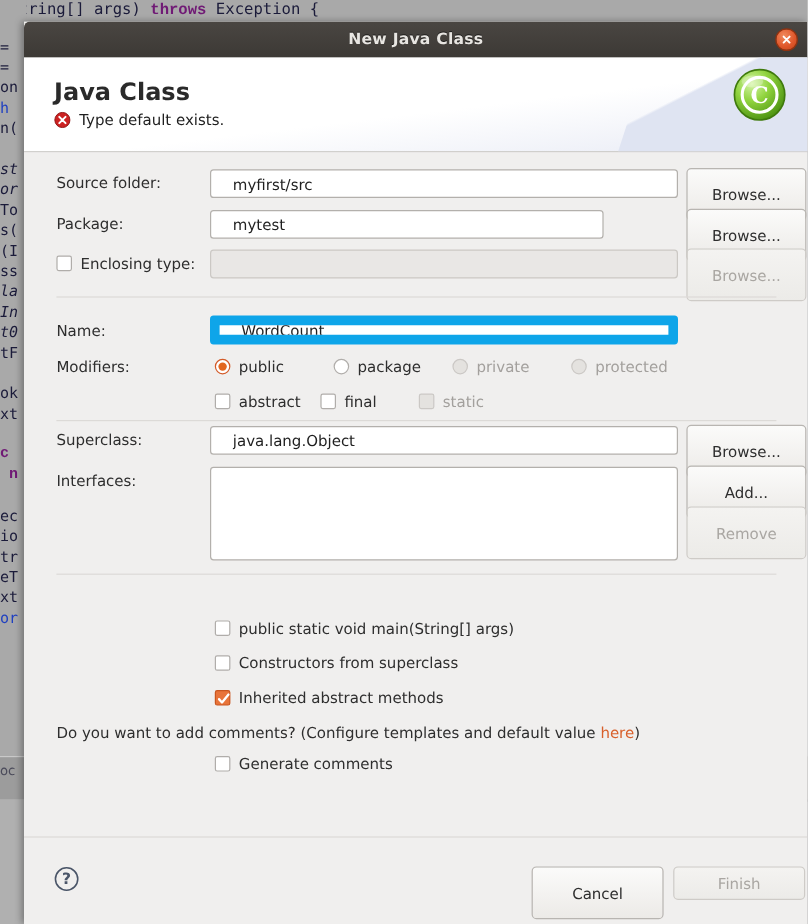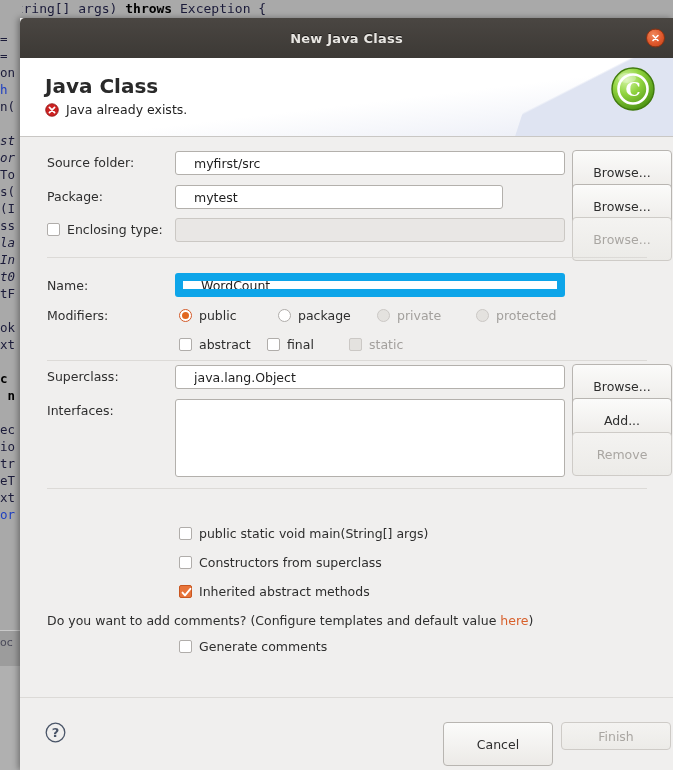--- a/index.html
+++ b/index.html
@@ -43,21 +43,21 @@
     width: 673px; height: 18px;
     background: #a9a9a9;
     font-family: "DejaVu Sans Mono", "Liberation Mono", monospace;
     font-size: 13px;
     line-height: 18px;
     white-space: pre;
     color: #1b1b3a;
     padding-left: 0px;
     box-sizing: border-box;
   }
-  .kw { color: #000000; font-weight: bold; }
+  .kw { color: #701a75; font-weight: bold; font-family: Liberation Mono, monospace; }
   .it { color: #1b1b3a; font-style: italic; }
   .bl { color: #2040c0; }
   .bgline { color: #1b1b3a; }
   .bg-lower-panel {
     position: absolute;
     left: 0; top: 630px;
     width: 673px; height: 36px;
     background: #9c9c9c;
     border-top: 1px solid #c9c9c9;
     border-bottom: 1px solid #8a8a8a;
@@ -87,21 +87,21 @@
     height: 752px;
     background: #f0efee;
     box-shadow: -2px 0 6px rgba(0,0,0,0.35);
     display: flex;
     flex-direction: column;
     overflow: hidden;
   }
 
   .titlebar {
     position: relative;
-    height: 40px;
+    height: 30px;
     background: linear-gradient(to bottom, #4a4642 0%, #3c3935 100%);
     display: flex;
     align-items: center;
     justify-content: center;
     flex: 0 0 auto;
     border-top-left-radius: 5px;
   }
   .titlebar-text {
     color: #e8e6e2;
     font-size: 13px;
@@ -360,21 +360,21 @@
     <div class="header">
       <div class="header-sheen"></div>
       <div class="header-title">Java Class</div>
       <div class="header-msg-row">
         <span>
           <svg class="err-icon" viewBox="0 0 14 14">
             <circle cx="7" cy="7" r="6.3" fill="#cc2222" stroke="#8f1414" stroke-width="0.8"></circle>
             <path d="M4.4 4.4 L9.6 9.6 M9.6 4.4 L4.4 9.6" stroke="#ffffff" stroke-width="1.7" stroke-linecap="round"></path>
           </svg>
         </span>
-        <span class="header-msg">Java already exists.</span>
+        <span class="header-msg">Type default exists.</span>
       </div>
       <div class="header-logo">
         <svg viewBox="0 0 46 46" width="46" height="46">
           <defs>
             <radialGradient id="gball" cx="35%" cy="28%" r="75%">
               <stop offset="0%" stop-color="#d6f5a8"></stop>
               <stop offset="45%" stop-color="#91d43f"></stop>
               <stop offset="100%" stop-color="#4e9412"></stop>
             </radialGradient>
           </defs>

